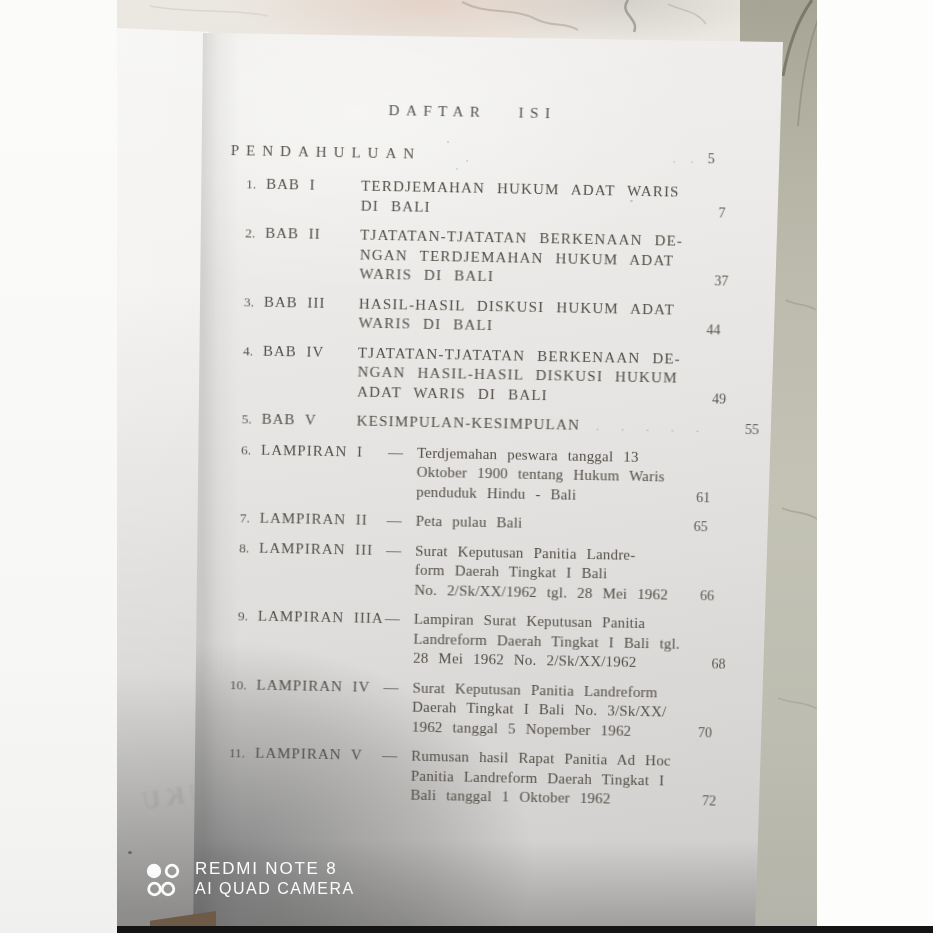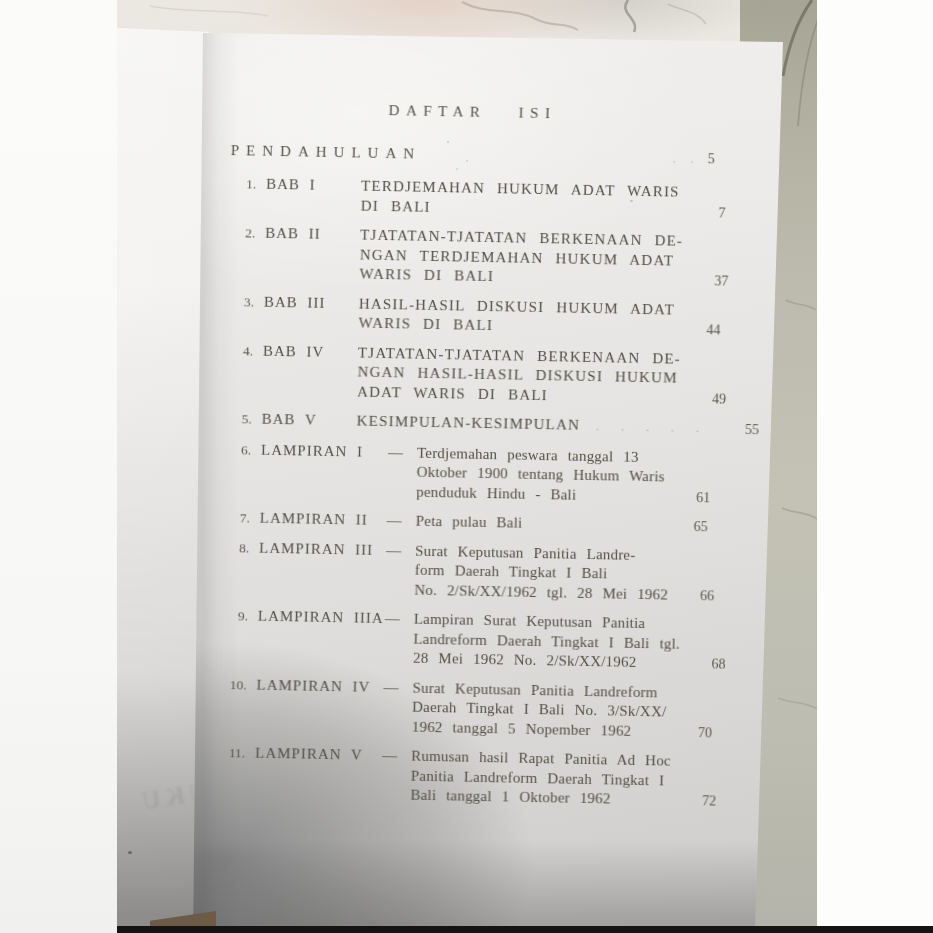--- a/index.html
+++ b/index.html
@@ -226,14 +226,26 @@
 
   <div class="abs speck" style="left:128px;top:851px;width:4px;height:3px;"></div>
   <div class="abs speck" style="left:630px;top:200px;width:3px;height:2px;opacity:.45;"></div>
   <div class="abs speck" style="left:447px;top:141px;width:2px;height:2px;opacity:.4;"></div>
   <div class="abs speck" style="left:466px;top:160px;width:2px;height:2px;opacity:.35;"></div>
   <div class="abs speck" style="left:456px;top:168px;width:2px;height:2px;opacity:.3;"></div>
 
   <div class="abs brown-wedge"></div>
   <div class="abs bottom-bar"></div>
 
+  <div class="abs watermark">
+    <svg width="44" height="42" viewBox="0 0 44 42">
+      <circle cx="13" cy="12" r="7.2" fill="#fbfbfb"></circle>
+      <circle cx="31" cy="12" r="5.8" fill="none" stroke="#fbfbfb" stroke-width="2.8"></circle>
+      <circle cx="13.5" cy="30" r="5.8" fill="none" stroke="#fbfbfb" stroke-width="2.8"></circle>
+      <circle cx="27" cy="30" r="5.8" fill="none" stroke="#fbfbfb" stroke-width="2.8"></circle>
+    </svg>
+    <div class="wm-text">
+      <div class="wm-line1">REDMI NOTE 8</div>
+      <div class="wm-line2">AI QUAD CAMERA</div>
+    </div>
+  </div>
 
 </div>
 
 </body></html>

